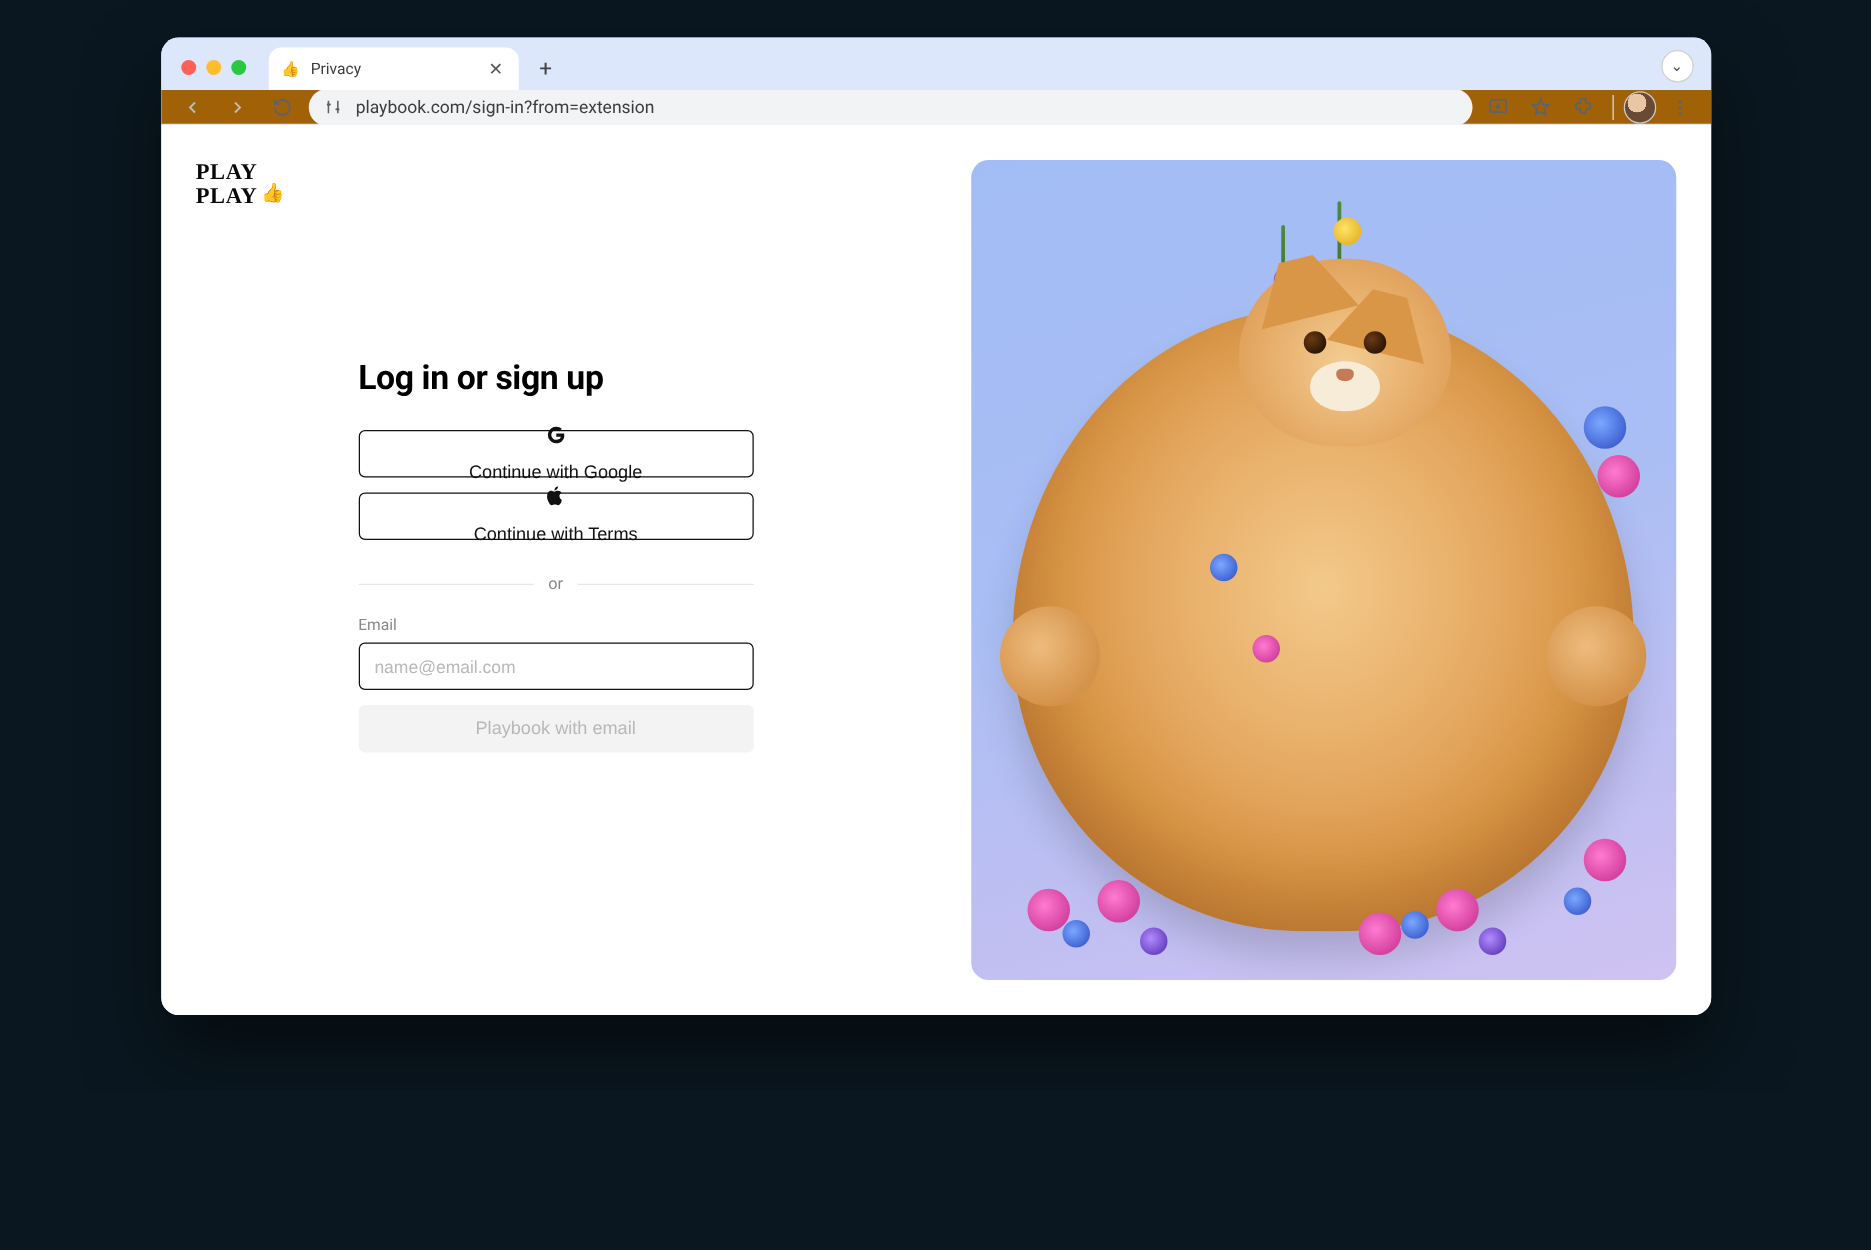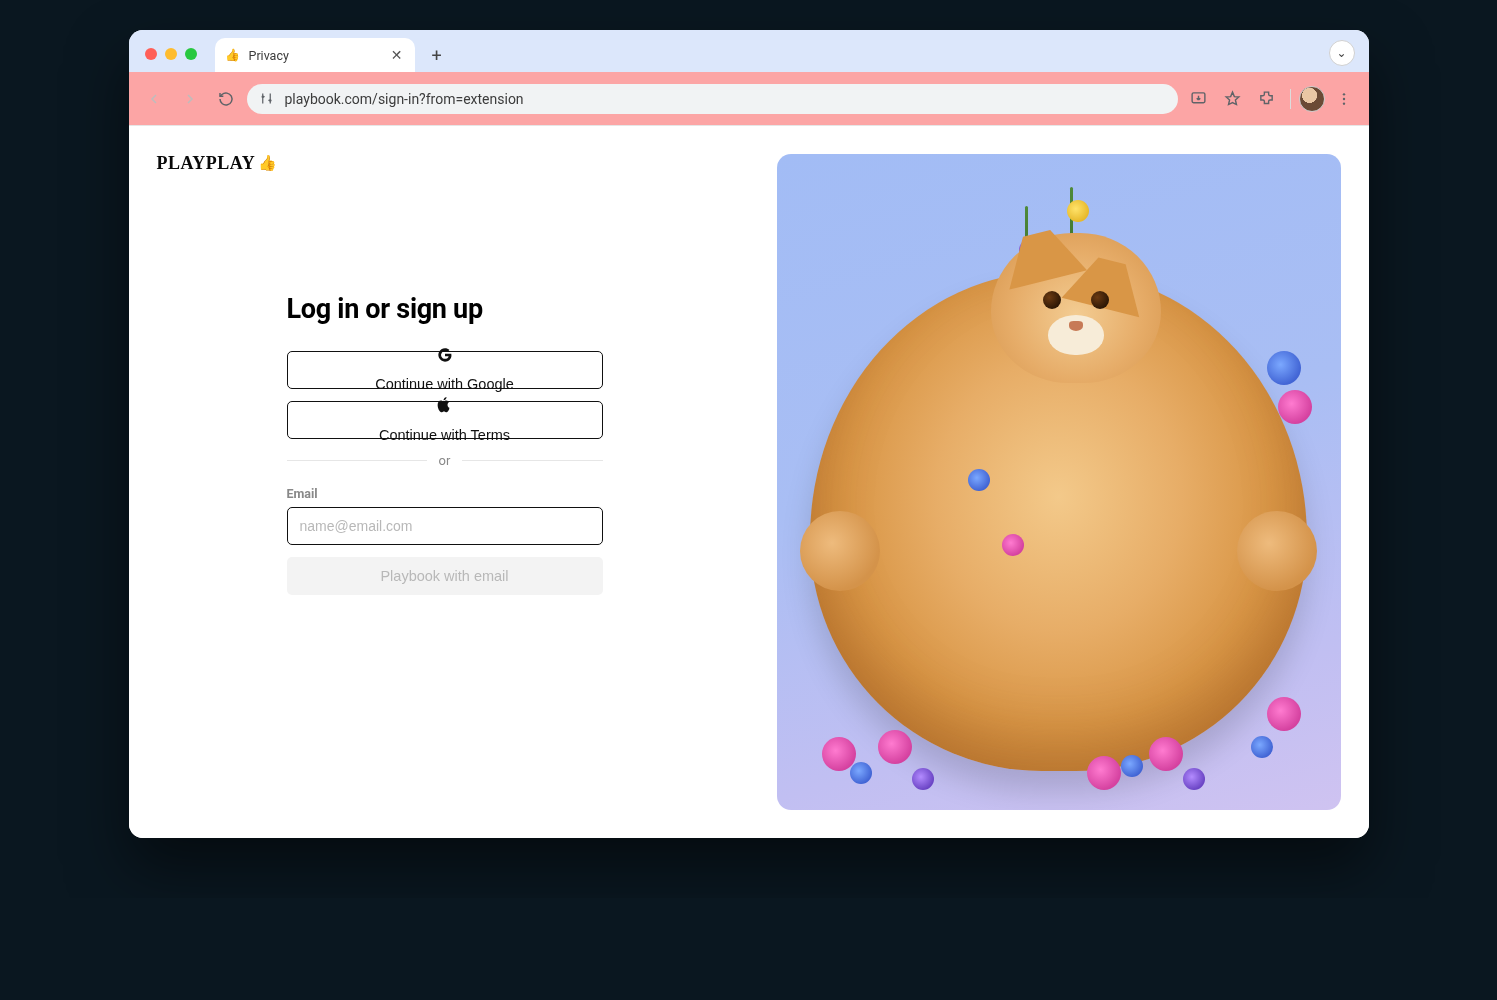--- a/index.html
+++ b/index.html
@@ -72,22 +72,22 @@
     margin-bottom: 6px;
     width: 26px; height: 26px;
     background: #fff;
     border-radius: 50%;
     display:flex; align-items:center; justify-content:center;
     font-size: 12px; color:#444;
     border: 1px solid #d0d0d0;
   }
   
   .toolbar {
-    background: #fca5a5;
-    height: 54px;
+    background: #a16207;
+    height: 28px;
     border-bottom: 1px solid #e6e6e6;
     display:flex;
     align-items:center;
     padding: 0 10px;
     gap: 6px;
   }
   .tb-icon {
     width: 30px; height: 30px;
     display:flex; align-items:center; justify-content:center;
     color:#5f6368;
@@ -135,21 +135,21 @@
     flex-direction:column;
   }
   .logo {
     font-family: Georgia, 'Times New Roman', serif;
     font-weight: 600;
     font-size: 18px;
     line-height: 1.05;
     letter-spacing: 0.5px;
     color:#0a0a0a;
     display:flex;
-    flex-direction:row;
+    flex-direction:column;
     width: fit-content;
   }
   .logo-row { display:flex; align-items:center; gap:3px;}
   .logo-hand { font-size:15px; }
   .form-wrap {
     width: 316px;
     margin: 120px 0 0 130px;
   }
   .form-title {
     font-size: 27px;
@@ -172,34 +172,34 @@
     font-weight: 500;
     color:#111;
     cursor:pointer;
     margin-bottom: 12px;
     flex-direction: column;
   }
   .separator {
     display:flex;
     align-items:center;
     gap:12px;
-    margin: 14px 0 18px;
+    margin: 28px 0 18px;
     color:#888;
     font-size:13px;
   }
   .separator::before, .separator::after {
     content:"";
     flex:1;
     height:1px;
     background:#e6e6e6;
   }
   .field-label {
     font-size: 12.5px;
     color:#888;
-    font-weight:700;
+    font-weight:400;
     margin-bottom:6px;
   }
   .email-input {
     width:100%;
     height: 38px;
     border: 1.5px solid #111;
     border-radius: 5px;
     padding: 0 12px;
     font-size:14px;
     outline:none;

